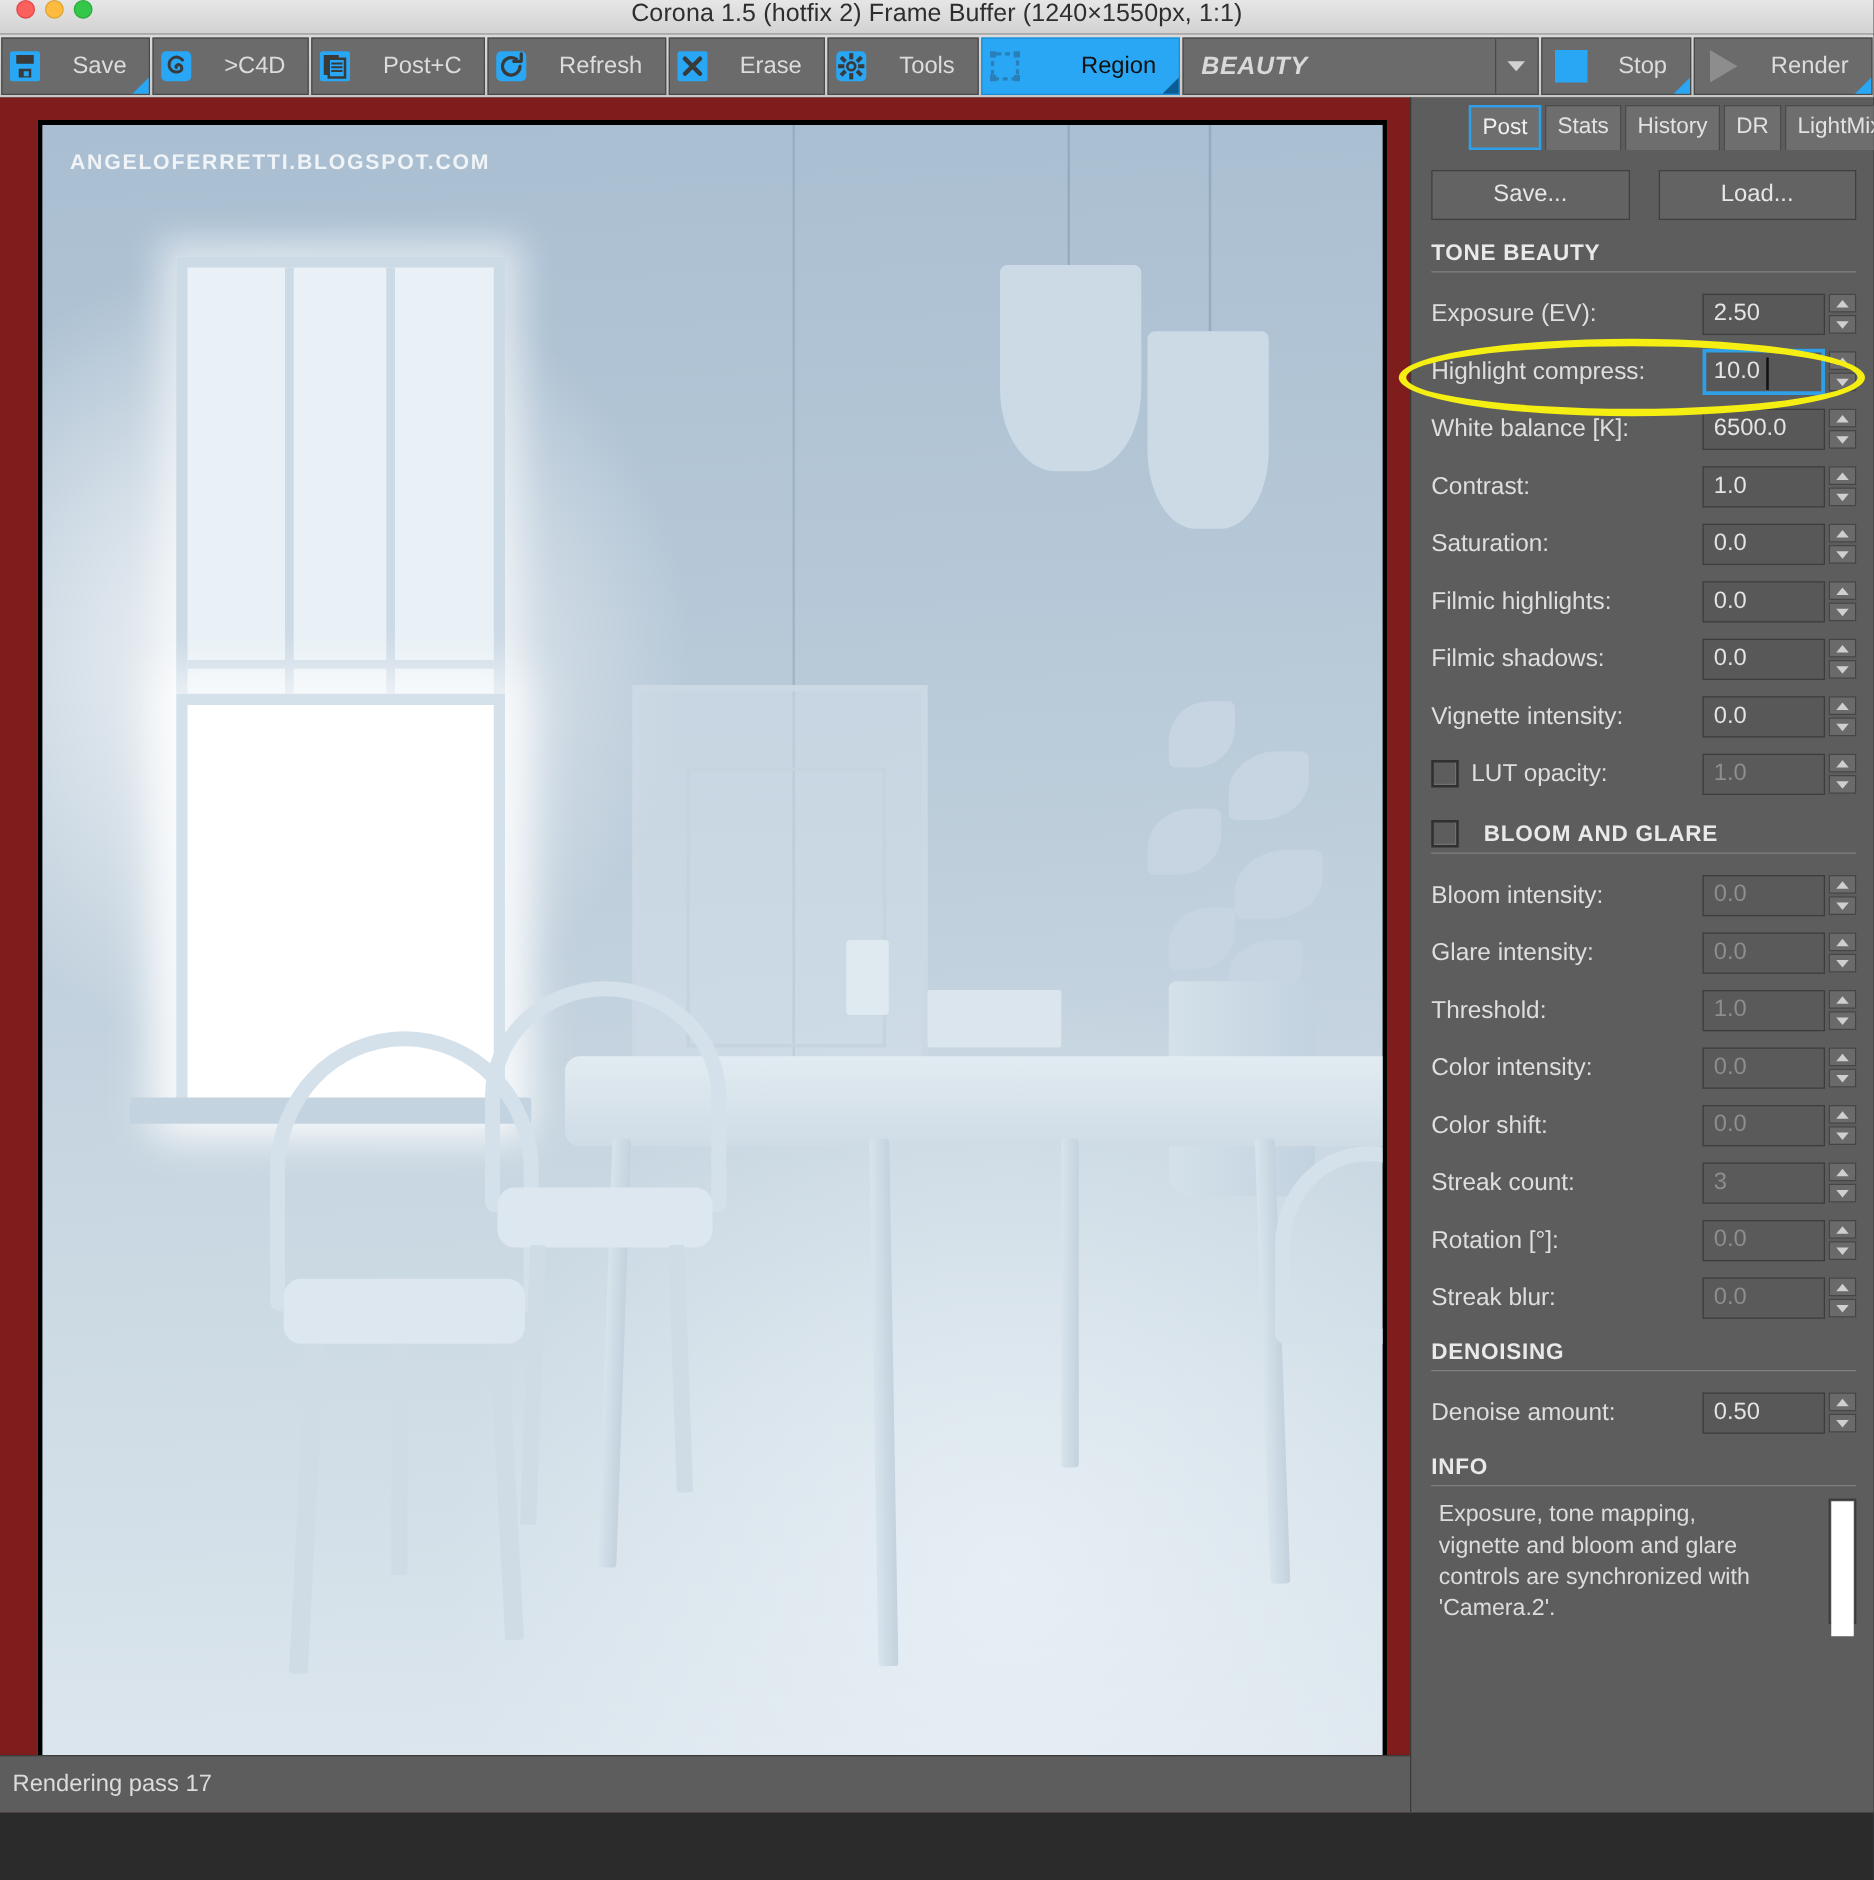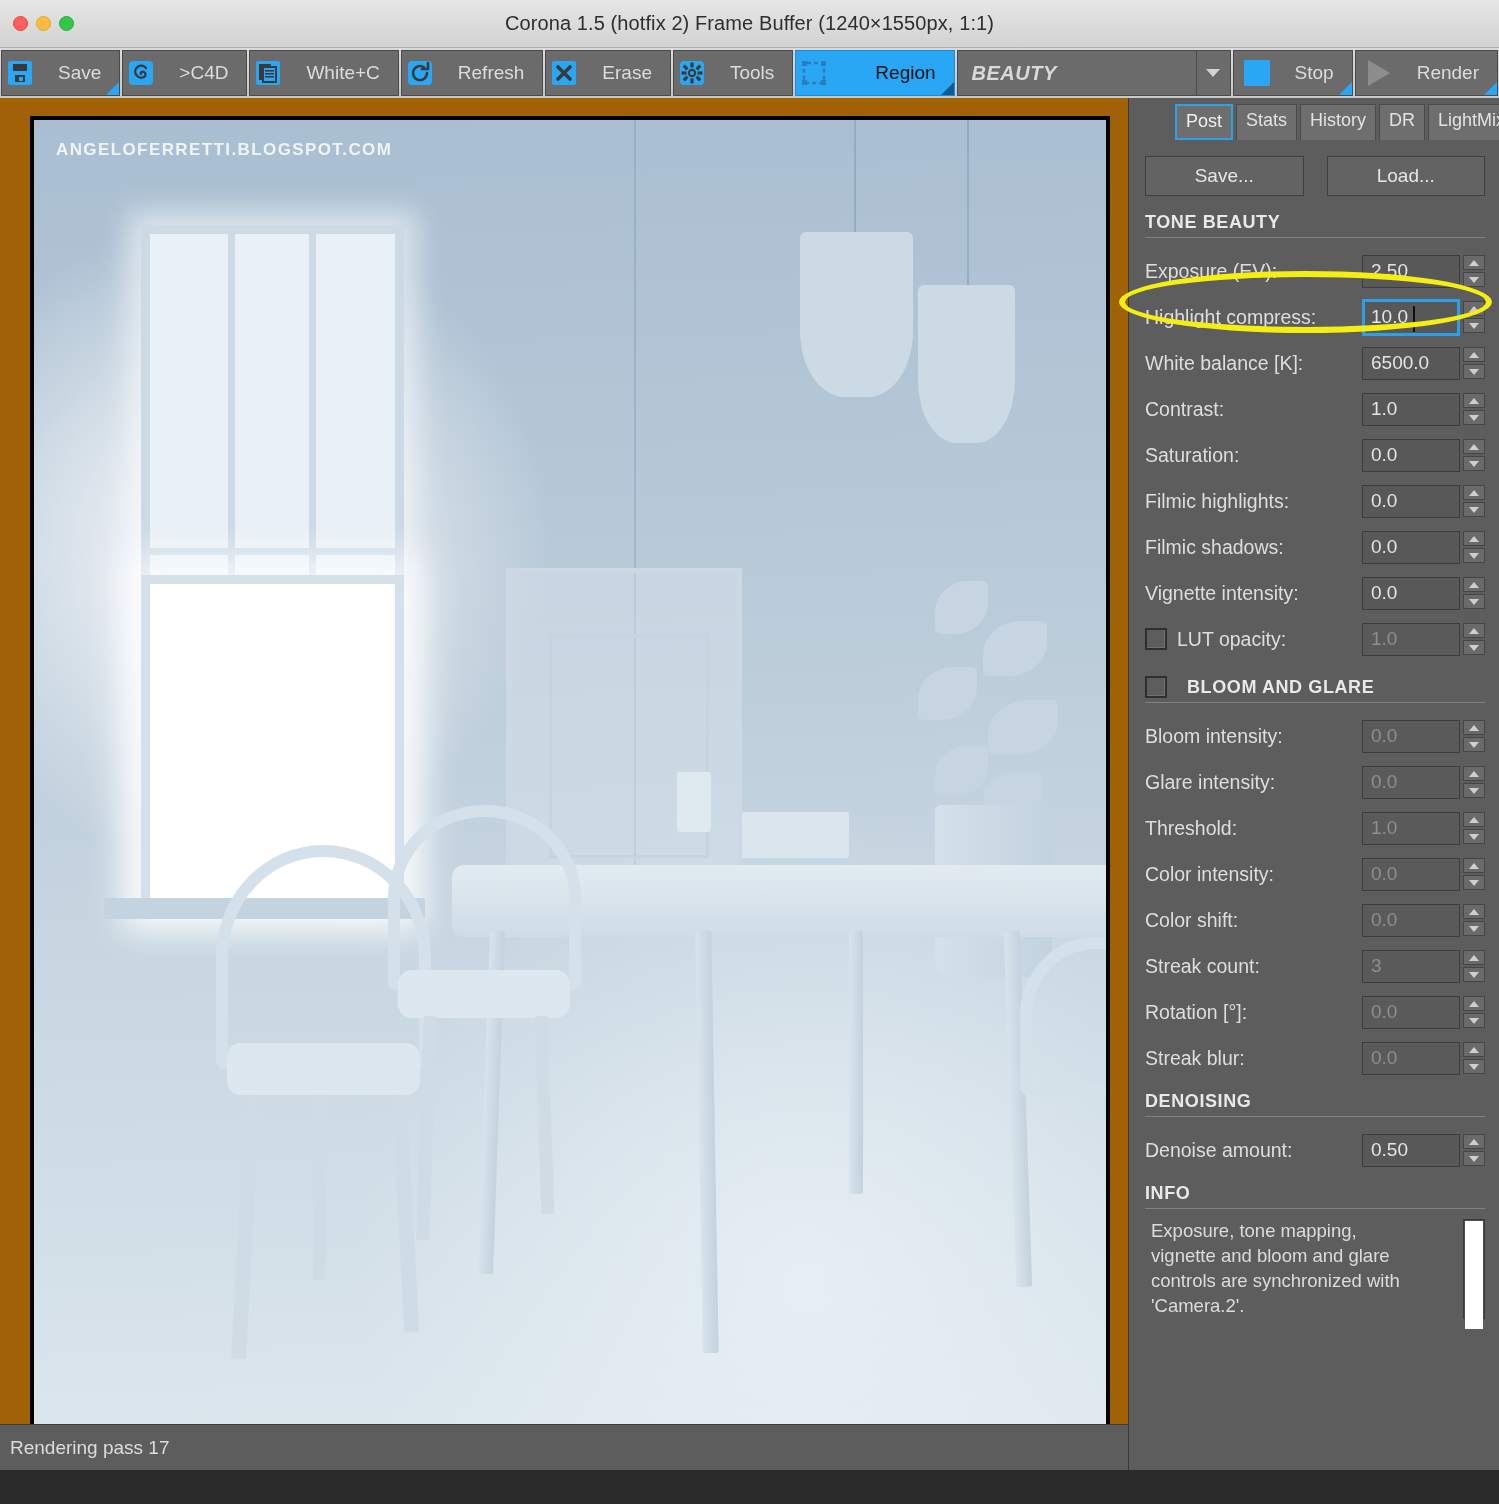--- a/index.html
+++ b/index.html
@@ -4,24 +4,24 @@
 <style>
   * { box-sizing: border-box; margin: 0; padding: 0; }
   html, body {
     width: 1499px; height: 1504px;
     font-family: "Liberation Sans", sans-serif;
     background: #2b2b2b; overflow: hidden;
   }
 
   
   .titlebar {
-    height: 48px; width: 100%;
+    height: 28px; width: 100%;
     background: linear-gradient(to bottom, #e6e6e6 0%, #d2d2d2 100%);
     border-bottom: 1px solid #b0b0b0;
-    display: flex; align-items: center; position: relative;
+    display: flex; align-items: flex-start; position: relative;
   }
   .traffic { display: flex; gap: 8px; margin-left: 13px; }
   .tl { width: 15px; height: 15px; border-radius: 50%; display: block; }
   .tl.red    { background: #fc605c; border: 1px solid #e0474a; }
   .tl.yellow { background: #fdbc40; border: 1px solid #e0a32e; }
   .tl.green  { background: #34c749; border: 1px solid #2aac39; }
   .title-text {
     position: absolute; left: 0; right: 0; text-align: center;
     font-size: 20px; color: #2e2e2e; letter-spacing: 0.1px;
   }
@@ -75,21 +75,21 @@
   .play-tri {
     width: 0; height: 0; border-top: 13px solid transparent;
     border-bottom: 13px solid transparent; border-left: 22px solid #8d8d8d;
   }
 
   
   .main { display: flex; height: 1372px; width: 100%; }
 
   
   .viewport {
-    width: 1128px; background: #a16207;
+    width: 1128px; background: #7f1d1d;
     padding: 18px 18px 28px 30px; position: relative;
   }
   .render-frame {
     width: 100%; height: 100%;
     border: 4px solid #000; position: relative; overflow: hidden;
     background: #b8c8d6;
   }
   .render-img {
     position: absolute; inset: 0;
     background:
@@ -324,21 +324,21 @@
           <rect x="1" y="1" width="24" height="24" rx="2" fill="#29a7f4"></rect>
           <rect x="4" y="4" width="12" height="16" fill="#3a3a3a"></rect>
           <rect x="8" y="7" width="13" height="15" fill="#29a7f4" stroke="#3a3a3a" stroke-width="2"></rect>
           <g fill="#3a3a3a">
             <rect x="10" y="10" width="9" height="1.6"></rect>
             <rect x="10" y="13" width="9" height="1.6"></rect>
             <rect x="10" y="16" width="9" height="1.6"></rect>
           </g>
         </svg>
     </span>
-    <span class="lbl">White+C</span>
+    <span class="lbl">Post+C</span>
   </div>
 
   <div class="tbtn">
     <span class="ico">
       <svg width="26" height="26" viewBox="0 0 26 26">
           <rect x="1" y="1" width="24" height="24" rx="4" fill="#29a7f4"></rect>
           <path d="M20 13a7 7 0 1 1 -3-5.7" stroke="#3a3a3a" stroke-width="2.6" fill="none" stroke-linecap="round"></path>
           <path d="M21 3v6h-6" stroke="#3a3a3a" stroke-width="2.6" fill="none" stroke-linecap="round" stroke-linejoin="round"></path>
         </svg>
     </span>

